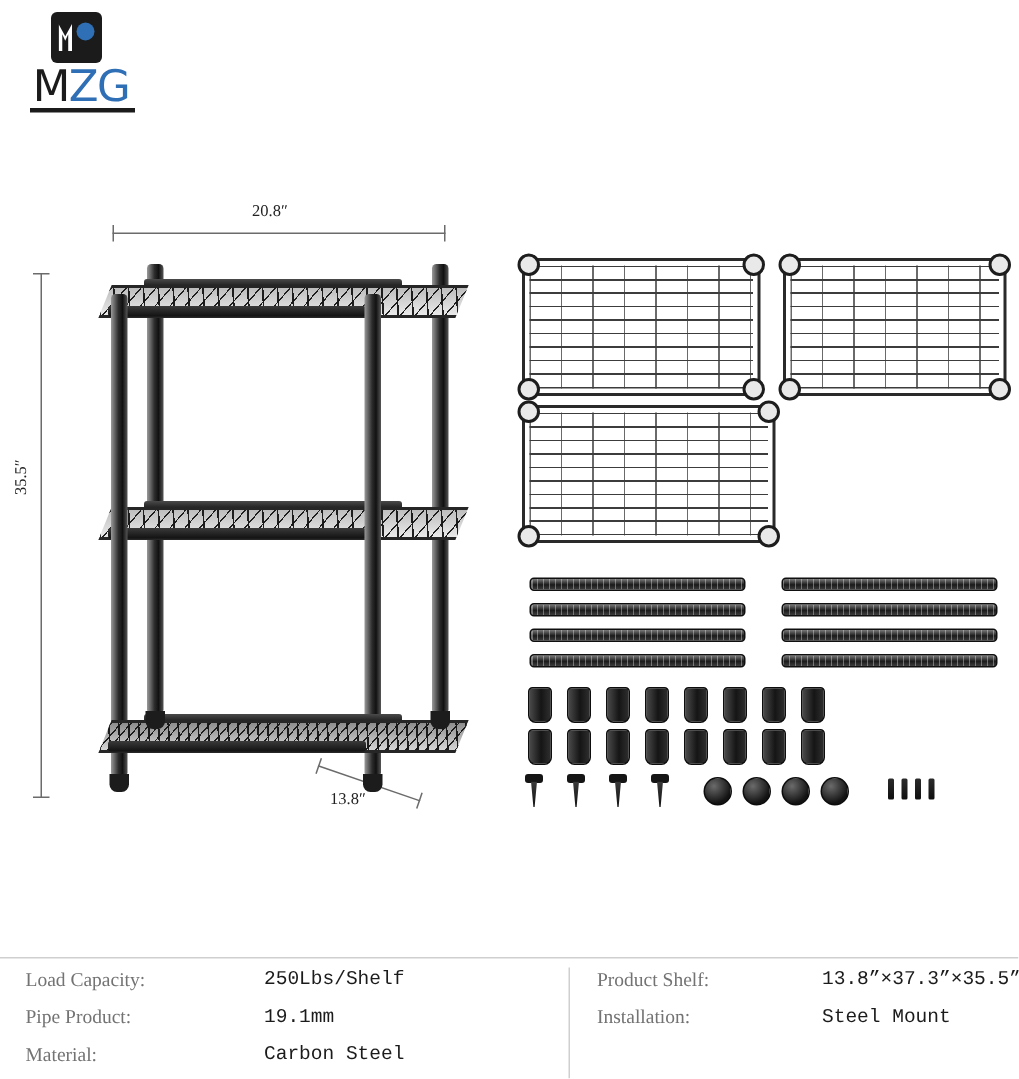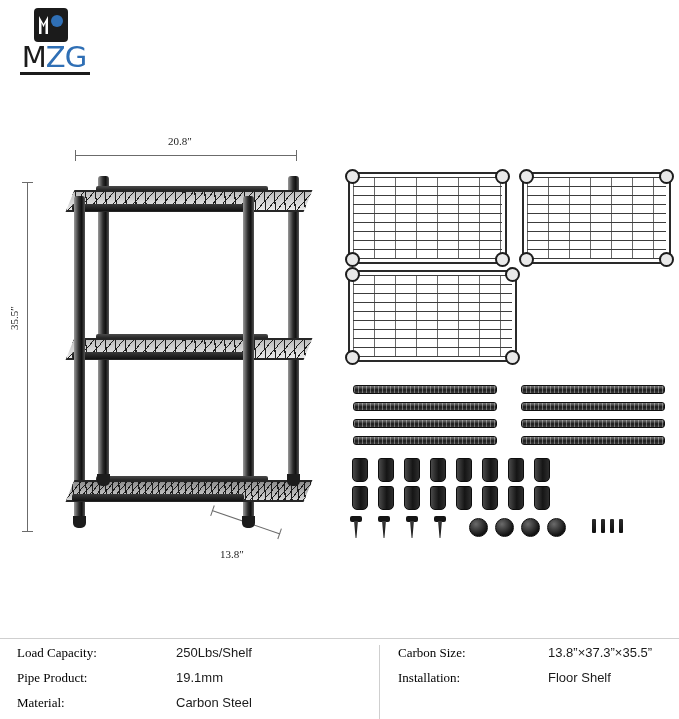--- a/index.html
+++ b/index.html
@@ -152,21 +152,21 @@
     position: absolute;
     top: -5px;
     width: 1px;
     height: 11px;
     background: #6b6b6b;
   }
   .dim-depth-line:before { left: 0; }
   .dim-depth-line:after { right: 0; }
   .dim-depth-label {
     left: 220px;
-    top: 548px;
+    top: 527px;
   }
 
   
   .rack {
     position: absolute;
     left: 36px;
     top: 172px;
     width: 270px;
     height: 360px;
   }
@@ -355,25 +355,25 @@
     width: 679px;
   }
   .spec-row {
     position: relative;
     height: 25px;
   }
   .spec-label {
     position: absolute;
     font-family: "Liberation Serif", serif;
     font-size: 13px;
-    color: #000000;
+    color: #737373;
   }
   .spec-value {
     position: absolute;
-    font-family: Liberation Sans, sans-serif;
+    font-family: Liberation Mono, monospace;
     font-size: 13px;
     color: #1b1b1b;
   }
   .col-a .spec-label { left: 17px; }
   .col-a .spec-value { left: 176px; }
   .col-b .spec-label { left: 398px; }
   .col-b .spec-value { left: 548px; }
 </style>
 </head>
 <body>
@@ -516,22 +516,22 @@
       <div class="spec-value">19.1mm</div>
     </div>
     <div class="spec-row col-a">
       <div class="spec-label">Material:</div>
       <div class="spec-value">Carbon Steel</div>
     </div>
   </div>
 
   <div class="spec-grid" style="top:645px;">
     <div class="spec-row col-b">
-      <div class="spec-label">Carbon Size:</div>
+      <div class="spec-label">Product Shelf:</div>
       <div class="spec-value">13.8”×37.3”×35.5”</div>
     </div>
     <div class="spec-row col-b">
       <div class="spec-label">Installation:</div>
-      <div class="spec-value">Floor Shelf</div>
+      <div class="spec-value">Steel Mount</div>
     </div>
   </div>
 
 </div>
 
 </body></html>

